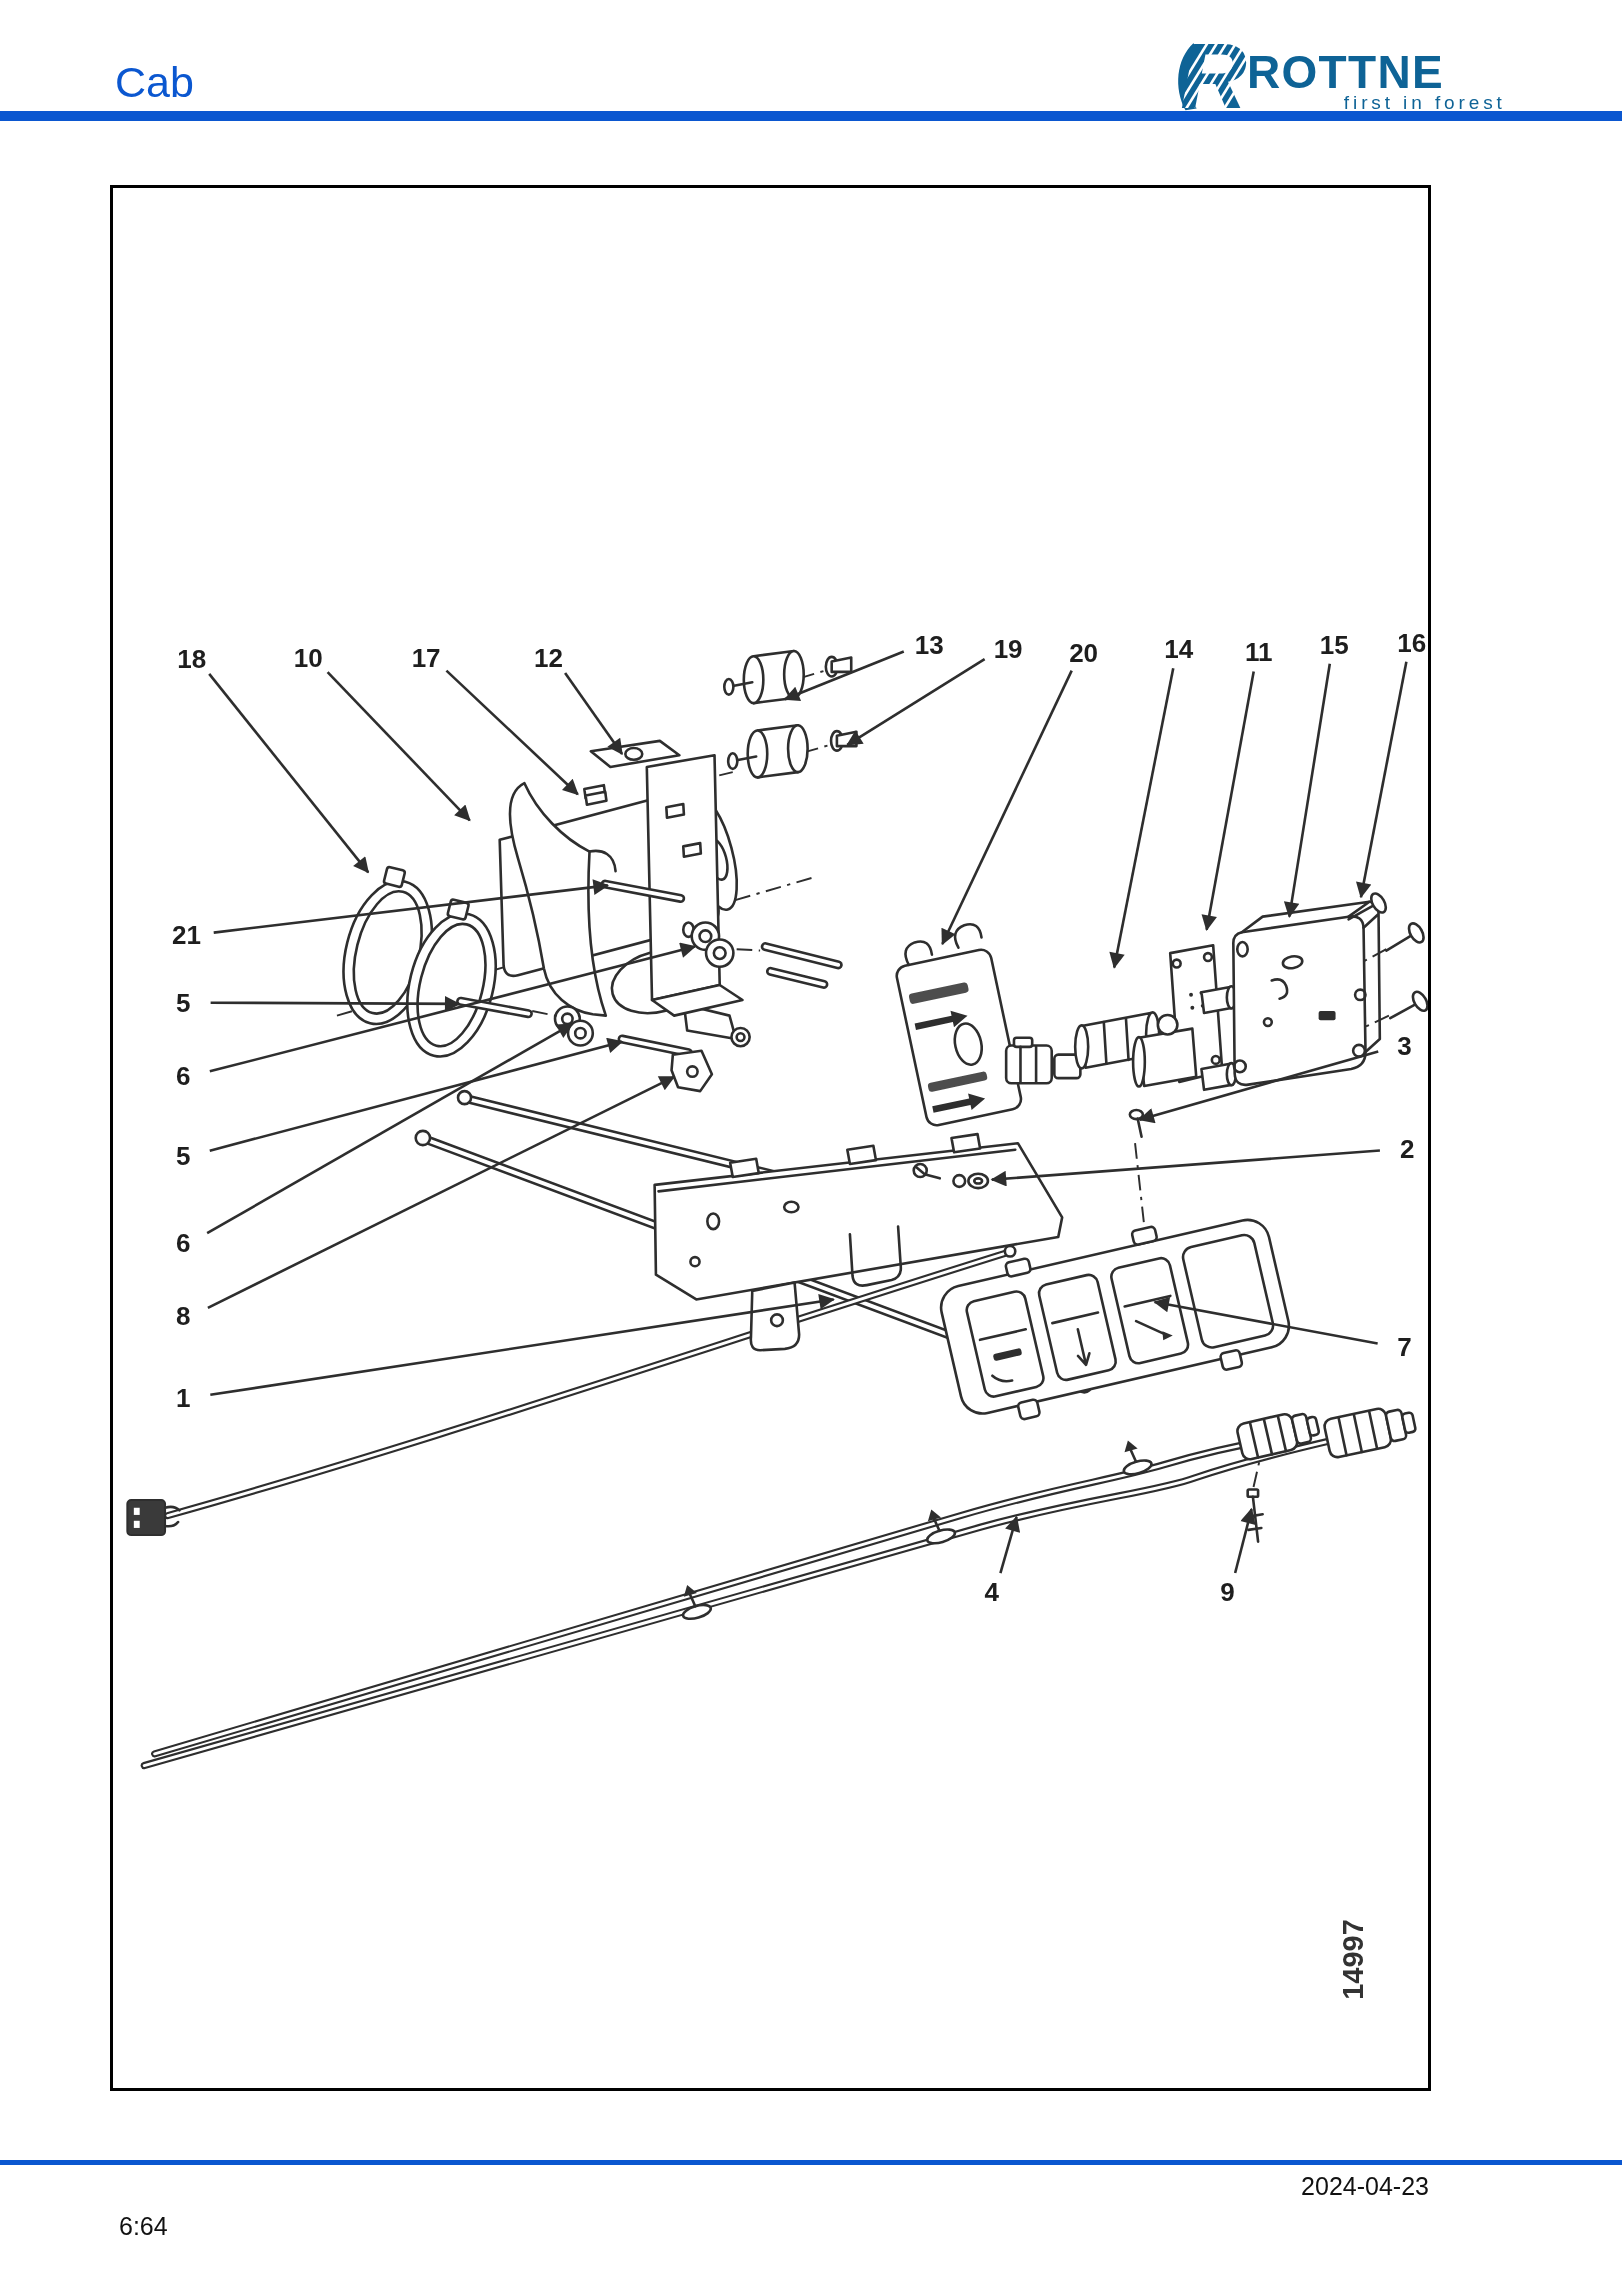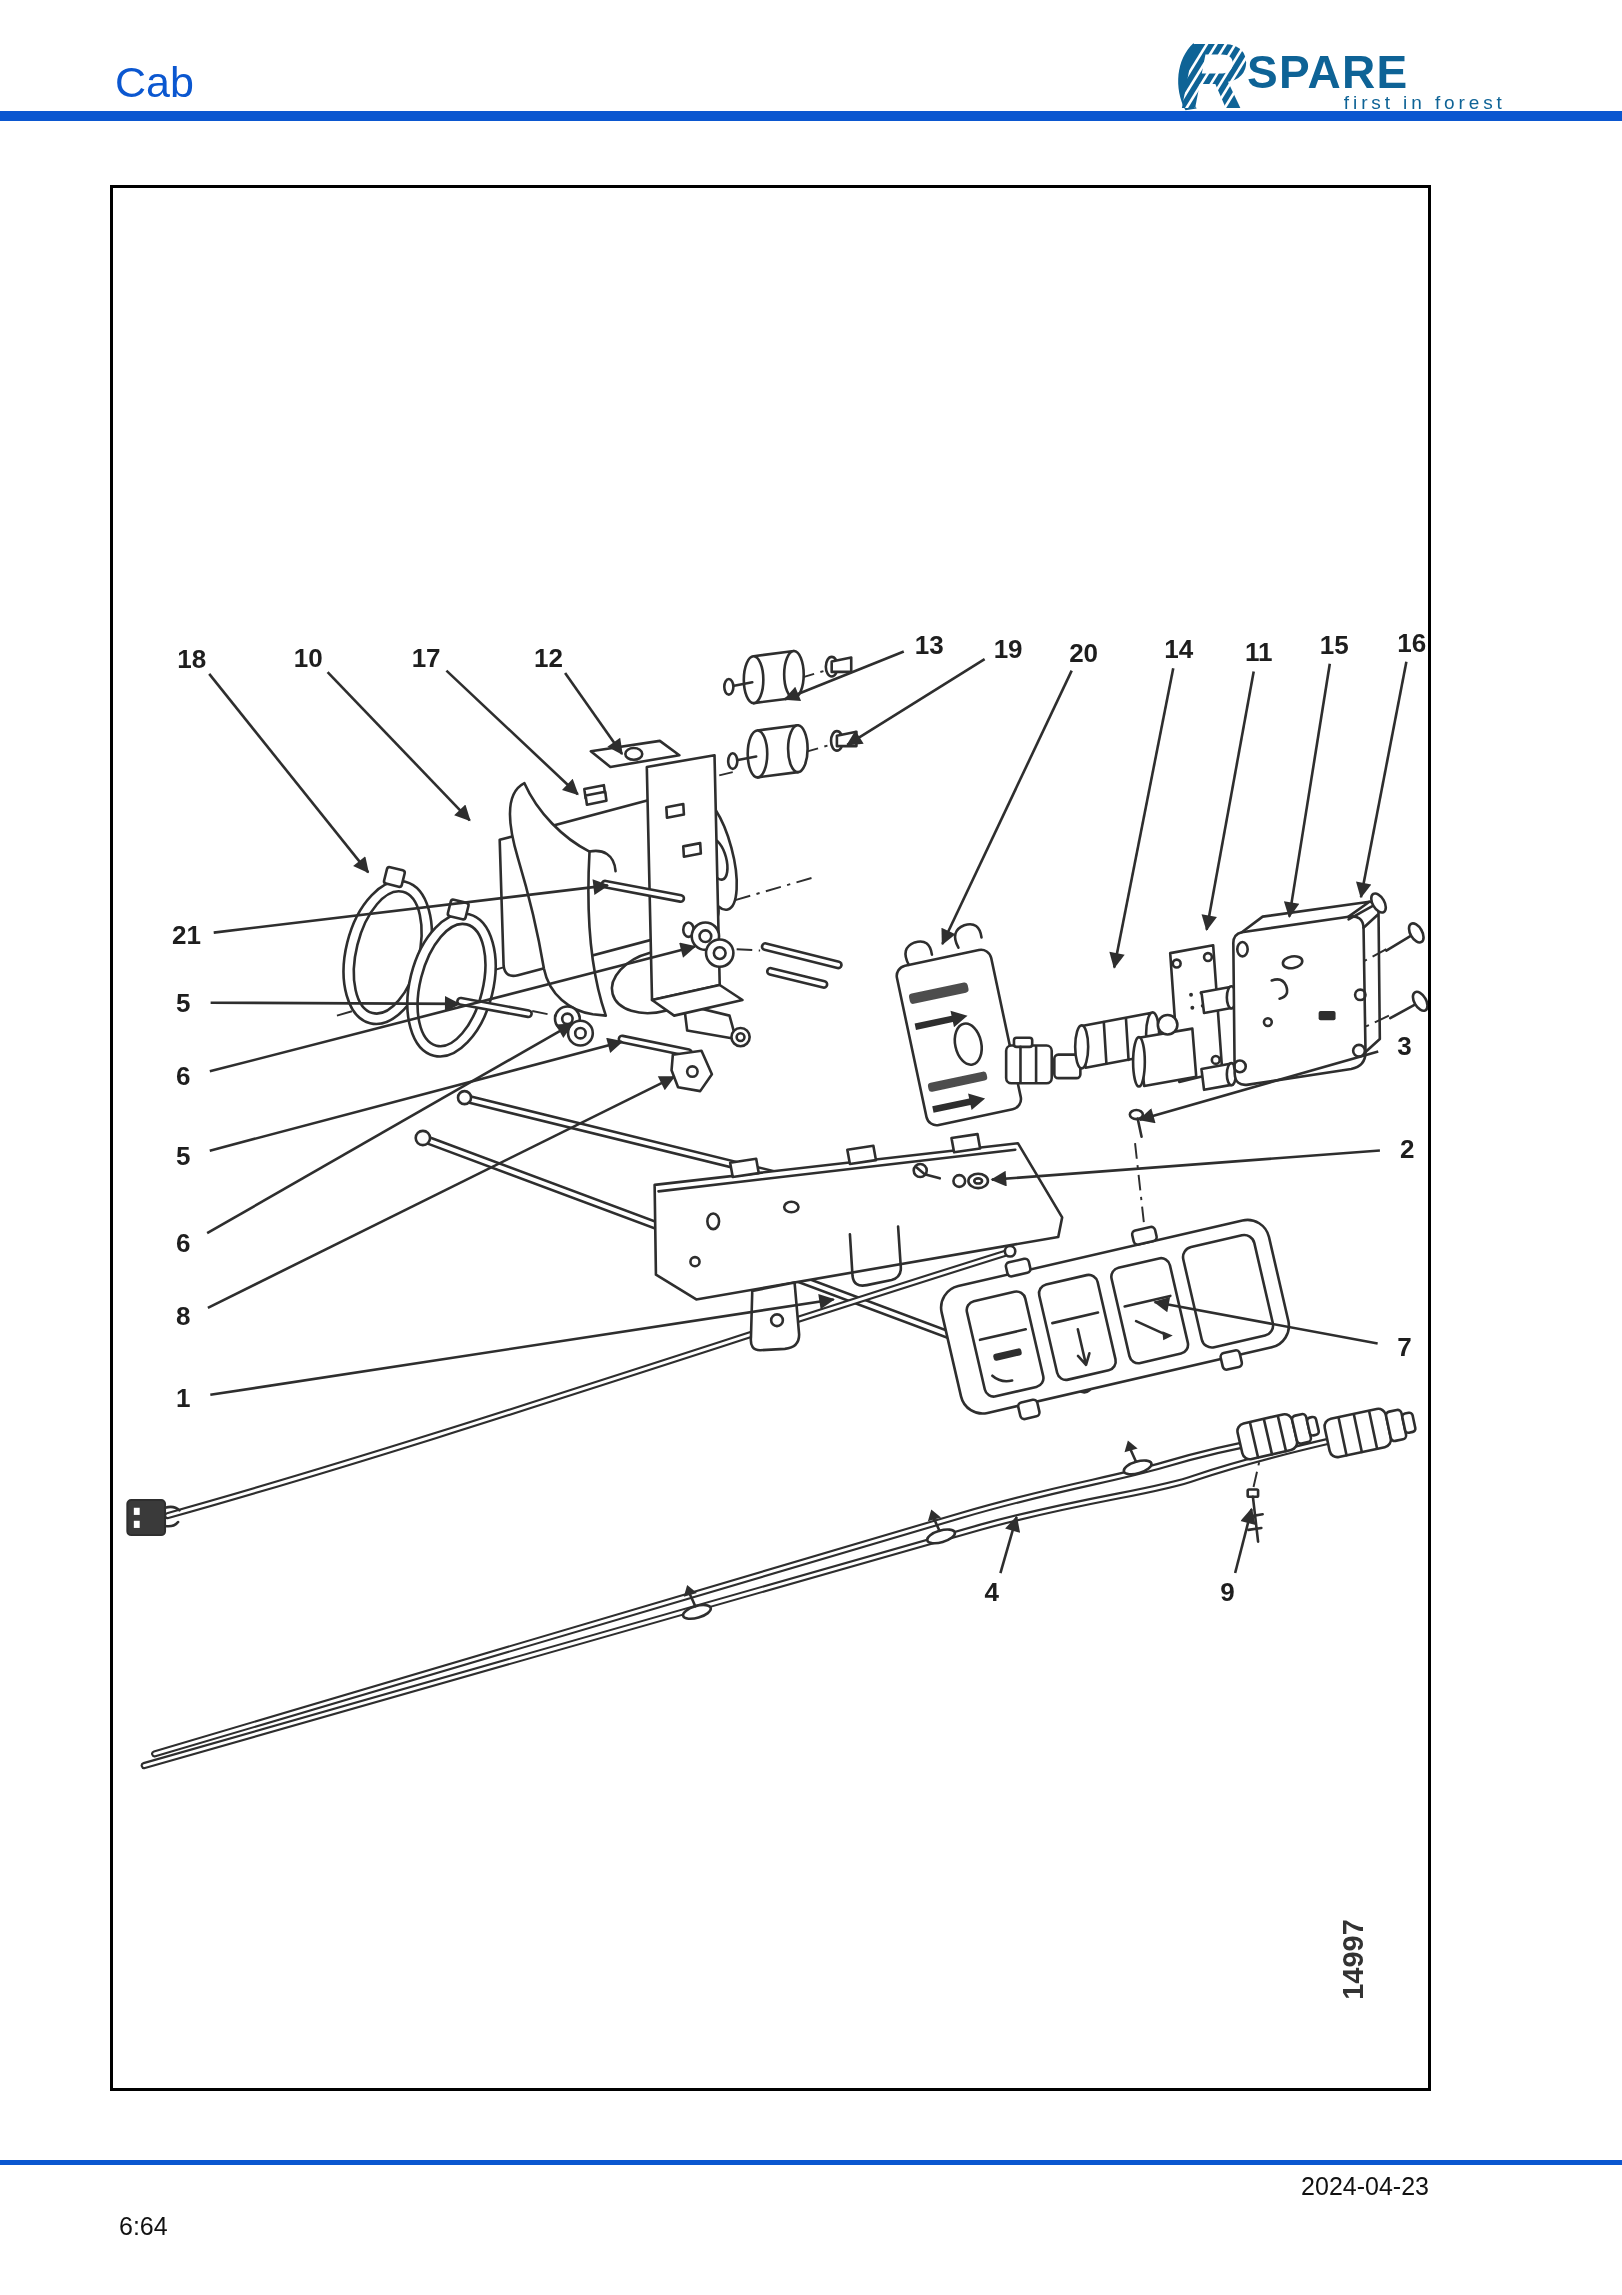--- a/index.html
+++ b/index.html
@@ -54,21 +54,21 @@
           <line x1="-10" y1="120" x2="70" y2="-10"></line>
           <line x1="2" y1="124" x2="82" y2="-6"></line>
           <line x1="14" y1="128" x2="94" y2="-2"></line>
           <line x1="26" y1="132" x2="106" y2="2"></line>
           <line x1="38" y1="136" x2="118" y2="6"></line>
           <line x1="50" y1="140" x2="130" y2="10"></line>
           <line x1="62" y1="144" x2="142" y2="14"></line>
         </g>
       </g>
     </svg>
-    <div class="logo-word">SPARE</div>
+    <div class="logo-word">ROTTNE</div>
     <div class="logo-tag">first in forest</div>
   </div>
   <div class="hrule"></div>
 
   <div class="frame">
     <svg id="diagram" viewBox="168 283 2020 2914">
       <defs>
         <marker id="arr" viewBox="0 0 10 10" refX="9.2" refY="5" markerWidth="32" markerHeight="24" markerUnits="userSpaceOnUse" orient="auto">
           <path d="M0 0 L10 5 L0 10 z" fill="#2e2e2e"></path>
         </marker>

